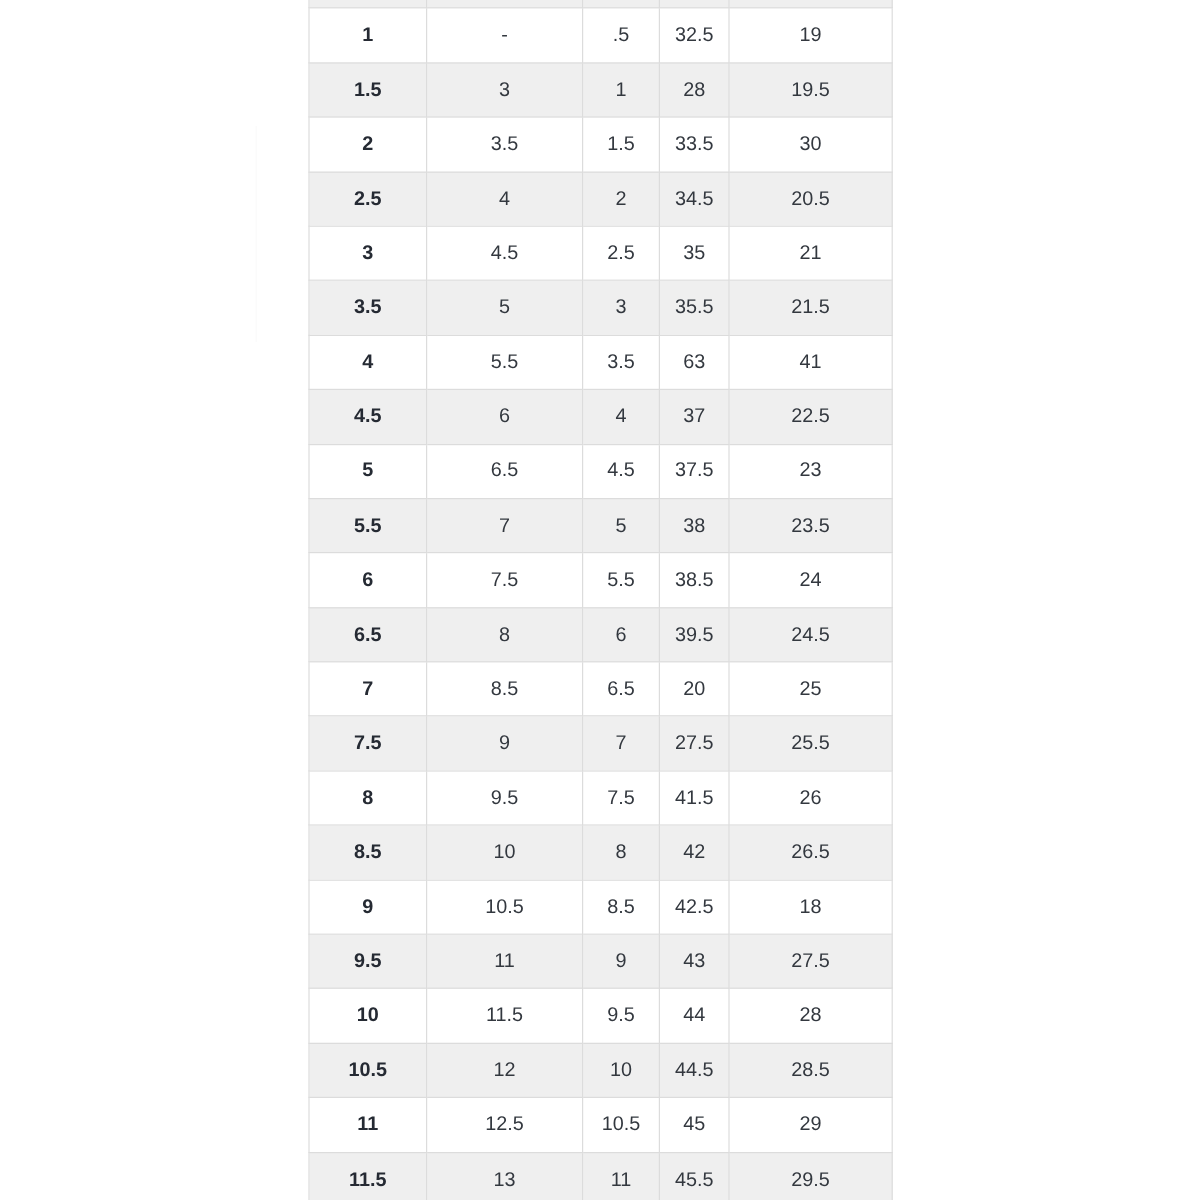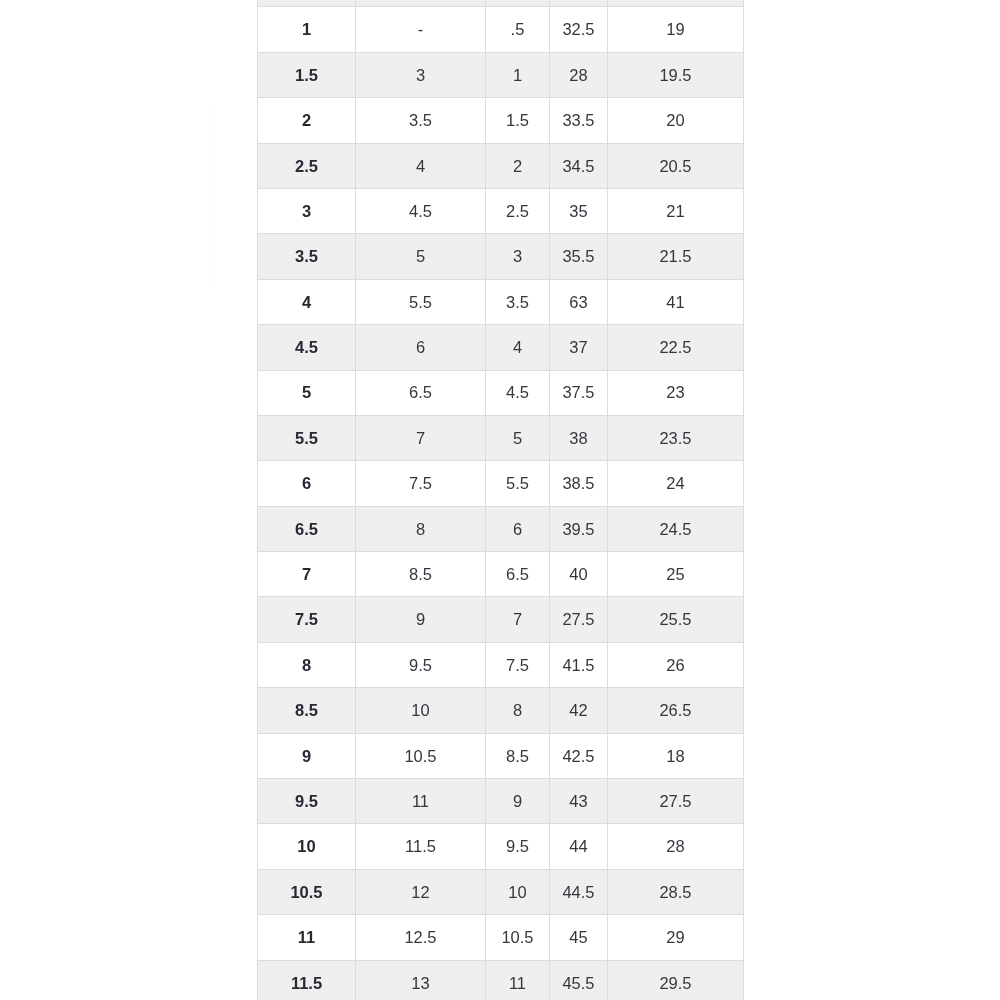--- a/index.html
+++ b/index.html
@@ -121,21 +121,21 @@
             <td>3</td>
             <td>1</td>
             <td>28</td>
             <td>19.5</td>
           </tr>
           <tr class="row-odd">
             <td class="col-first">2</td>
             <td>3.5</td>
             <td>1.5</td>
             <td>33.5</td>
-            <td>20</td>
+            <td>30</td>
           </tr>
           <tr class="row-even">
             <td class="col-first">2.5</td>
             <td>4</td>
             <td>2</td>
             <td>34.5</td>
             <td>20.5</td>
           </tr>
           <tr class="row-odd">
             <td class="col-first">3</td>
@@ -190,21 +190,21 @@
             <td class="col-first">6.5</td>
             <td>8</td>
             <td>6</td>
             <td>39.5</td>
             <td>24.5</td>
           </tr>
           <tr class="row-odd">
             <td class="col-first">7</td>
             <td>8.5</td>
             <td>6.5</td>
-            <td>40</td>
+            <td>20</td>
             <td>25</td>
           </tr>
           <tr class="row-even">
             <td class="col-first">7.5</td>
             <td>9</td>
             <td>7</td>
             <td>27.5</td>
             <td>25.5</td>
           </tr>
           <tr class="row-odd">

